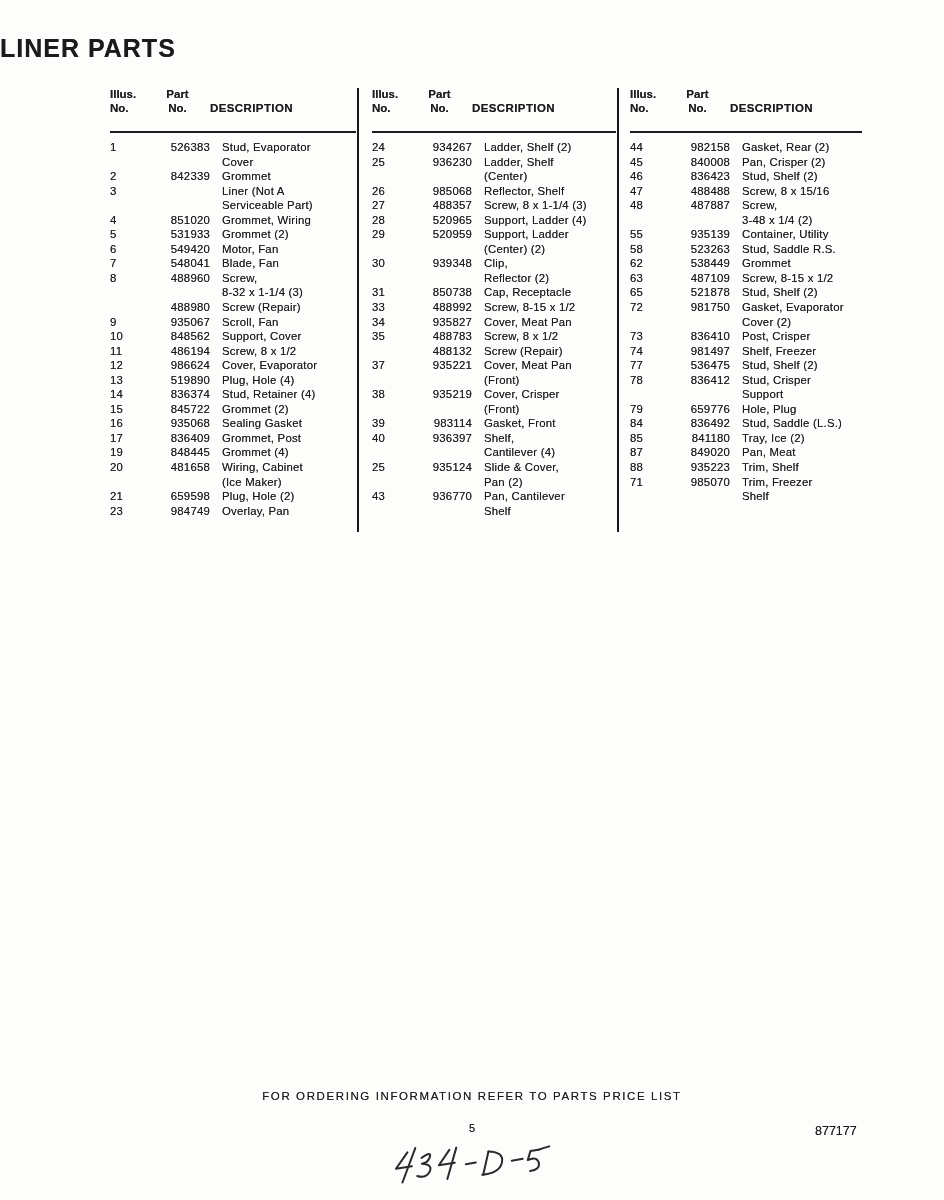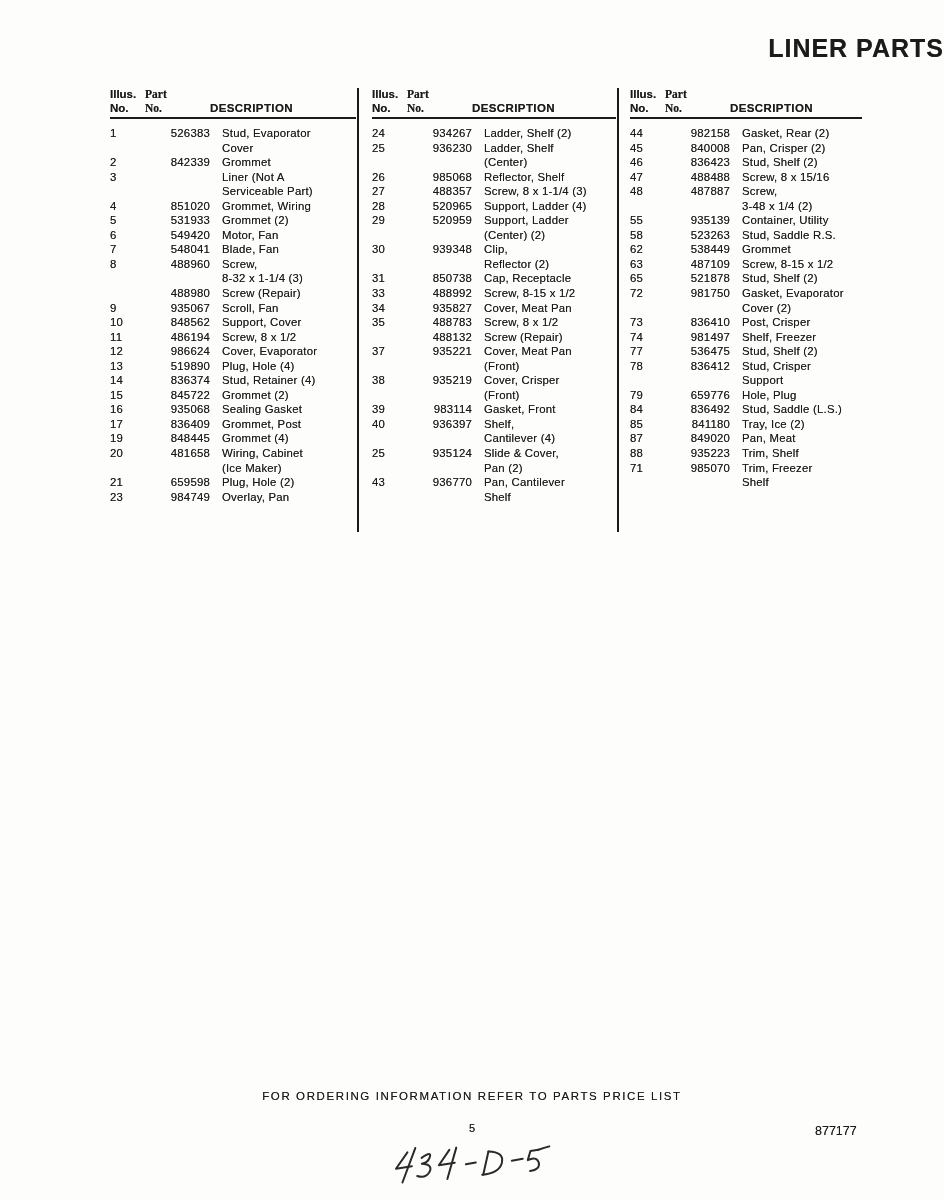--- a/index.html
+++ b/index.html
@@ -4,41 +4,41 @@
 <style>
   html,body { margin:0; padding:0; background:#888; }
   .page {
     position:relative; width:944px; height:1200px; margin:0 auto;
     background:#fdfdfb; color:#1b1b1b;
     font-family:"Liberation Sans", sans-serif;
     overflow:hidden;
   }
   .ink { text-shadow:0 0 0.5px rgba(20,20,20,0.65); }
   .page-title {
-    position:absolute; left:0; right:0; top:34px; text-align:right;
+    position:absolute; left:0; right:0; top:34px; text-align:left;
     font-size:25px; font-weight:bold; letter-spacing:1px;
   }
   .page-subtitle {
     position:absolute; left:0; right:0; top:62px; text-align:center;
     font-size:13.5px; font-weight:bold; letter-spacing:0.3px;
   }
   .sheet { position:absolute; left:108px; top:88px; width:754px; height:450px; }
   .vrule { position:absolute; top:0; width:2px; height:444px; background:#1a1a1a; }
   .vrule.v1 { left:249px; }
   .vrule.v2 { left:509px; }
   .col { position:absolute; top:0; }
   .col1 { left:0;   width:246px; padding-left:2px;  }
   .col2 { left:263px; width:244px; padding-left:1px; }
   .col3 { left:521px; width:232px; padding-left:1px; }
   .col-head {
     display:grid; grid-template-columns:35px 65px 1fr;
-    border-bottom:2px solid #1c1c1c; padding-bottom:2px;
+    border-bottom:2px solid #1c1c1c; padding-bottom:16px;
     font-size:11.5px; font-weight:bold; line-height:13.5px;
   }
-  .h-part { text-align:left;font-family:Liberation Serif, serif; }
+  .h-part { text-align:center; }
   .h-desc { align-self:end; letter-spacing:0.4px; }
   .rows { margin-top:7px; }
   .row {
     display:grid; grid-template-columns:35px 65px 1fr;
     height:14.55px; font-size:11.4px; line-height:14.55px;
     white-space:nowrap; letter-spacing:0.2px;
   }
   .c-part { text-align:right; }
   .c-desc { padding-left:12px; }
   .footer-note {

